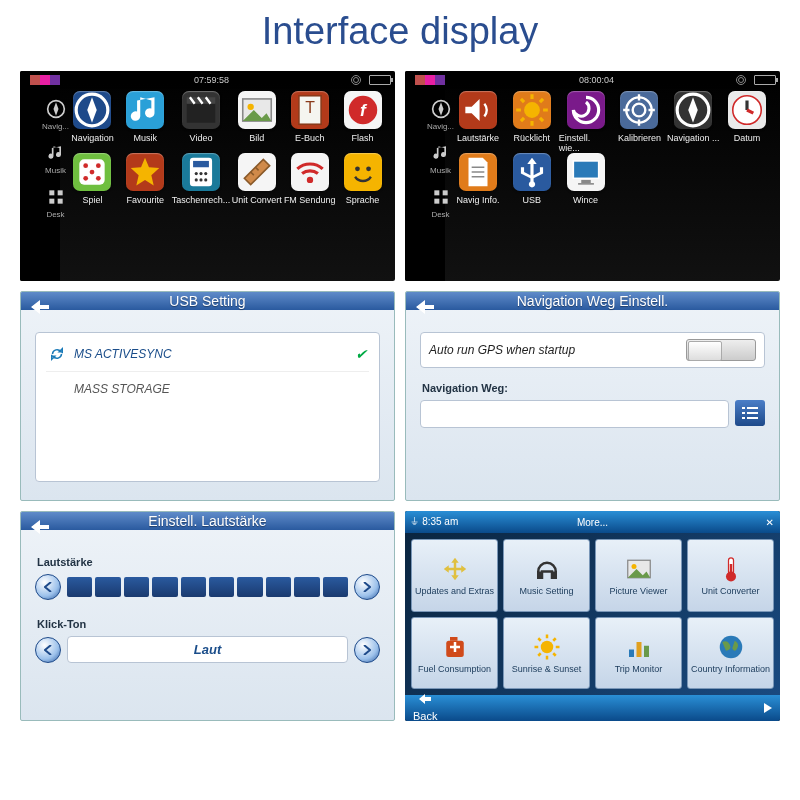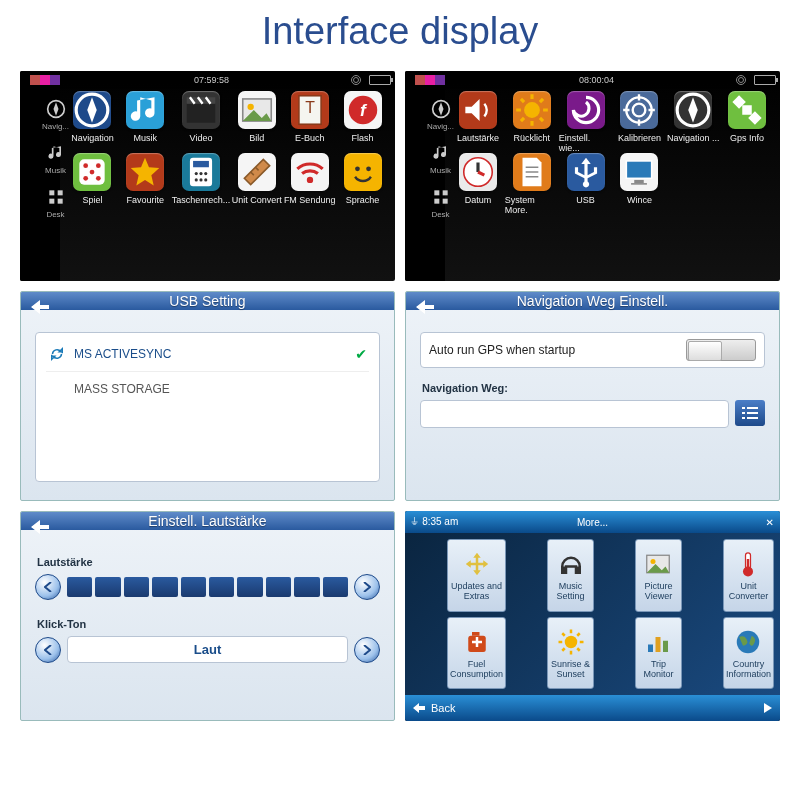--- a/index.html
+++ b/index.html
@@ -25,21 +25,21 @@
   .sidebar .side-ico { width:20px; height:20px; margin-bottom:3px; color:#ccc; }
   .launcher .apps { flex:1; display:grid; grid-template-columns: repeat(6,1fr); grid-auto-rows: 62px; padding: 20px 6px 4px; gap:0; }
   .app { display:flex; flex-direction:column; align-items:center; font-size:9px; color:#eee; cursor:pointer; }
   .app .appicon { width:38px; height:38px; border-radius:7px; margin-bottom:4px; display:flex; align-items:center; justify-content:center; box-shadow: 0 1px 2px rgba(0,0,0,.5), inset 0 1px 1px rgba(255,255,255,.3); }
 
   
   .settings { background: linear-gradient(#eef3f8,#dbe5ef); border:1px solid #9bb; }
   .settings .titlebar { height:18px; background: linear-gradient(#5f8bc9,#2a5a9f); color:#fff; font-size:14px; display:flex; align-items:center; justify-content:center; text-shadow:0 1px 1px rgba(0,0,0,.4); }
   .titlebar .back { position:absolute; left:4px; top:4px; width:30px; height:22px; cursor:pointer; display:flex;align-items:center;justify-content:center;}
   .settings .body { position:absolute; top:30px; left:0; right:0; bottom:0; padding:10px 14px; }
-  .card { background:#fff; border:1px solid #b8c4d4; border-radius:4px; padding:8px 10px; box-shadow: inset 0 0 0 1px rgba(255,255,255,.6); }
+  .card { background:#fff; border:1px solid #b8c4d4; border-radius:4px; padding:8px 10px; box-shadow: inset 0 0 0 1px rgba(255,255,255,.6); font-style: italic; }
   .opt-row { display:flex; align-items:center; gap:8px; font-size:12px; color:#1a4d8a; padding:4px 2px; cursor:pointer; }
   .opt-row .ico { width:18px; height:18px; }
   .opt-row .chk { margin-left:auto; color:#0a4; font-size:14px; }
   .opt-row + .opt-row { color:#555; border-top:1px solid #eee; margin-top:4px; padding-top:8px;}
   .field-label { font-size:11px; color:#234; font-weight:bold; margin:4px 0 6px 2px; }
   .toggle { width:70px; height:22px; background:linear-gradient(#eee,#ccc); border:1px solid #999; border-radius:3px; display:inline-block; position:relative; cursor:pointer;}
   .toggle::after{content:''; position:absolute; left:1px; top:1px; width:32px; height:18px; background:linear-gradient(#fff,#ddd); border:1px solid #aaa; border-radius:2px;}
   .navweg-row { display:flex; align-items:center; justify-content:space-between; }
   .listbtn { width:30px; height:26px; background:linear-gradient(#4b7ec7,#1e4a8a); border-radius:3px; display:flex; align-items:center; justify-content:center; cursor:pointer; color:#fff; font-size:16px;}
   .input-box { height:28px; background:#fff; border:1px solid #b8c4d4; border-radius:4px; }
@@ -51,24 +51,24 @@
   .seg { flex:1; height:20px; background: linear-gradient(#2a5a9f,#1a3a6f); border-radius:2px; }
   .laut-row { display:flex; align-items:center; gap:6px; }
   .laut-row .card { flex:1; text-align:center; font-size:13px; font-weight:bold; color:#1a4d8a; padding:5px; }
 
   
   .more { background:#000; }
   .more .topbar { height:22px; background: linear-gradient(#2a8fd6,#0a4a8a); color:#fff; font-size:10px; display:flex; align-items:center; padding:0 6px; justify-content:space-between; }
   .more .topbar .title { position:absolute; left:50%; transform:translateX(-50%); }
   .more .gridwrap { position:absolute; top:22px; left:0; right:0; bottom:26px; background: linear-gradient(135deg,#0a2540,#1a4a80); padding:6px; }
   .more .mgrid { display:grid; grid-template-columns:repeat(4,1fr); grid-template-rows:repeat(2,1fr); gap:5px; height:100%; }
-  .mitem { background: linear-gradient(#e8f0f8,#c5d5e8); border:1px solid #7a97b8; border-radius:3px; display:flex; flex-direction:column; align-items:center; justify-content:center; font-size:9px; color:#1a3a5a; text-align:center; cursor:pointer; padding:2px;margin-left:36px;}
+  .mitem { background: linear-gradient(#e8f0f8,#c5d5e8); border:1px solid #7a97b8; border-radius:3px; display:flex; flex-direction:column; align-items:center; justify-content:center; font-size:9px; color:#1a3a5a; text-align:center; cursor:pointer; padding:2px;}
   .mitem .mico { width:30px; height:30px; margin-bottom:2px; }
   .more .botbar { position:absolute; bottom:0; left:0; right:0; height:26px; background: linear-gradient(#2a8fd6,#0a4a8a); display:flex; align-items:center; padding:0 8px; color:#fff; font-size:11px; }
-  .more .botbar .backbtn { display:flex; align-items:center; gap:6px; cursor:pointer;}
+  .more .botbar .backbtn { display:flex; align-items:center; gap:6px; cursor:pointer;flex-direction:column;}
   .more .botbar .fwd { margin-left:auto; cursor:pointer; }
   svg { display:block; }
 </style>
 </head>
 <body>
 
 <div class="page-title">Interface display</div>
 
 <div class="grid">
 
@@ -332,49 +332,39 @@
         <div class="app">
           <div class="appicon" style="background:#333333">
             <svg viewBox="0 0 24 24" width="100%" height="100%">
               <circle cx="12" cy="12" r="10" fill="none" stroke="#fff" stroke-width="2"></circle>
               <path d="M12 4 L15 12 L12 20 L9 12 Z" fill="#fff"></path>
             </svg>
           </div>
           <span>Navigation ...</span>
         </div>
         <div class="app">
-          <div class="appicon" style="background:#6fbf3f">
-            <svg viewBox="0 0 24 24" width="100%" height="100%">
-              <rect x="4" y="4" width="6" height="6" fill="#fff" transform="rotate(45 7 7)"></rect>
-              <rect x="14" y="14" width="6" height="6" fill="#fff" transform="rotate(45 17 17)"></rect>
-              <rect x="9" y="9" width="6" height="6" fill="#fff"></rect>
-            </svg>
-          </div>
-          <span>Gps Info</span>
-        </div>
-        <div class="app">
           <div class="appicon" style="background:#eaeaea">
             <svg viewBox="0 0 24 24" width="100%" height="100%">
               <circle cx="12" cy="12" r="9" fill="#fff" stroke="#d02a2a" stroke-width="1"></circle>
               <line x1="12" y1="12" x2="12" y2="6" stroke="#333" stroke-width="2"></line>
               <line x1="12" y1="12" x2="16" y2="14" stroke="#d02a2a" stroke-width="2"></line>
             </svg>
           </div>
           <span>Datum</span>
         </div>
         <div class="app">
           <div class="appicon" style="background:#e07b1a">
             <svg viewBox="0 0 24 24" width="100%" height="100%">
               <path d="M6 3 L15 3 L18 6 L18 21 L6 21 Z" fill="#fff"></path>
               <line x1="8" y1="9" x2="16" y2="9" stroke="#888"></line>
               <line x1="8" y1="12" x2="16" y2="12" stroke="#888"></line>
               <line x1="8" y1="15" x2="16" y2="15" stroke="#888"></line>
             </svg>
           </div>
-          <span>System More.</span>
+          <span>Navig Info.</span>
         </div>
         <div class="app">
           <div class="appicon" style="background:#2a5a9f">
             <svg viewBox="0 0 24 24" width="100%" height="100%">
               <path d="M12 3 L9 7 L11 7 L11 14 L7 12 L7 9 L5 9 L5 13 L11 16 L11 18 A2 2 0 1 0 13 18 L13 16 L19 13 L19 9 L17 9 L17 12 L13 14 L13 7 L15 7 Z" fill="#fff"></path>
             </svg>
           </div>
           <span>USB</span>
         </div>
         <div class="app">

